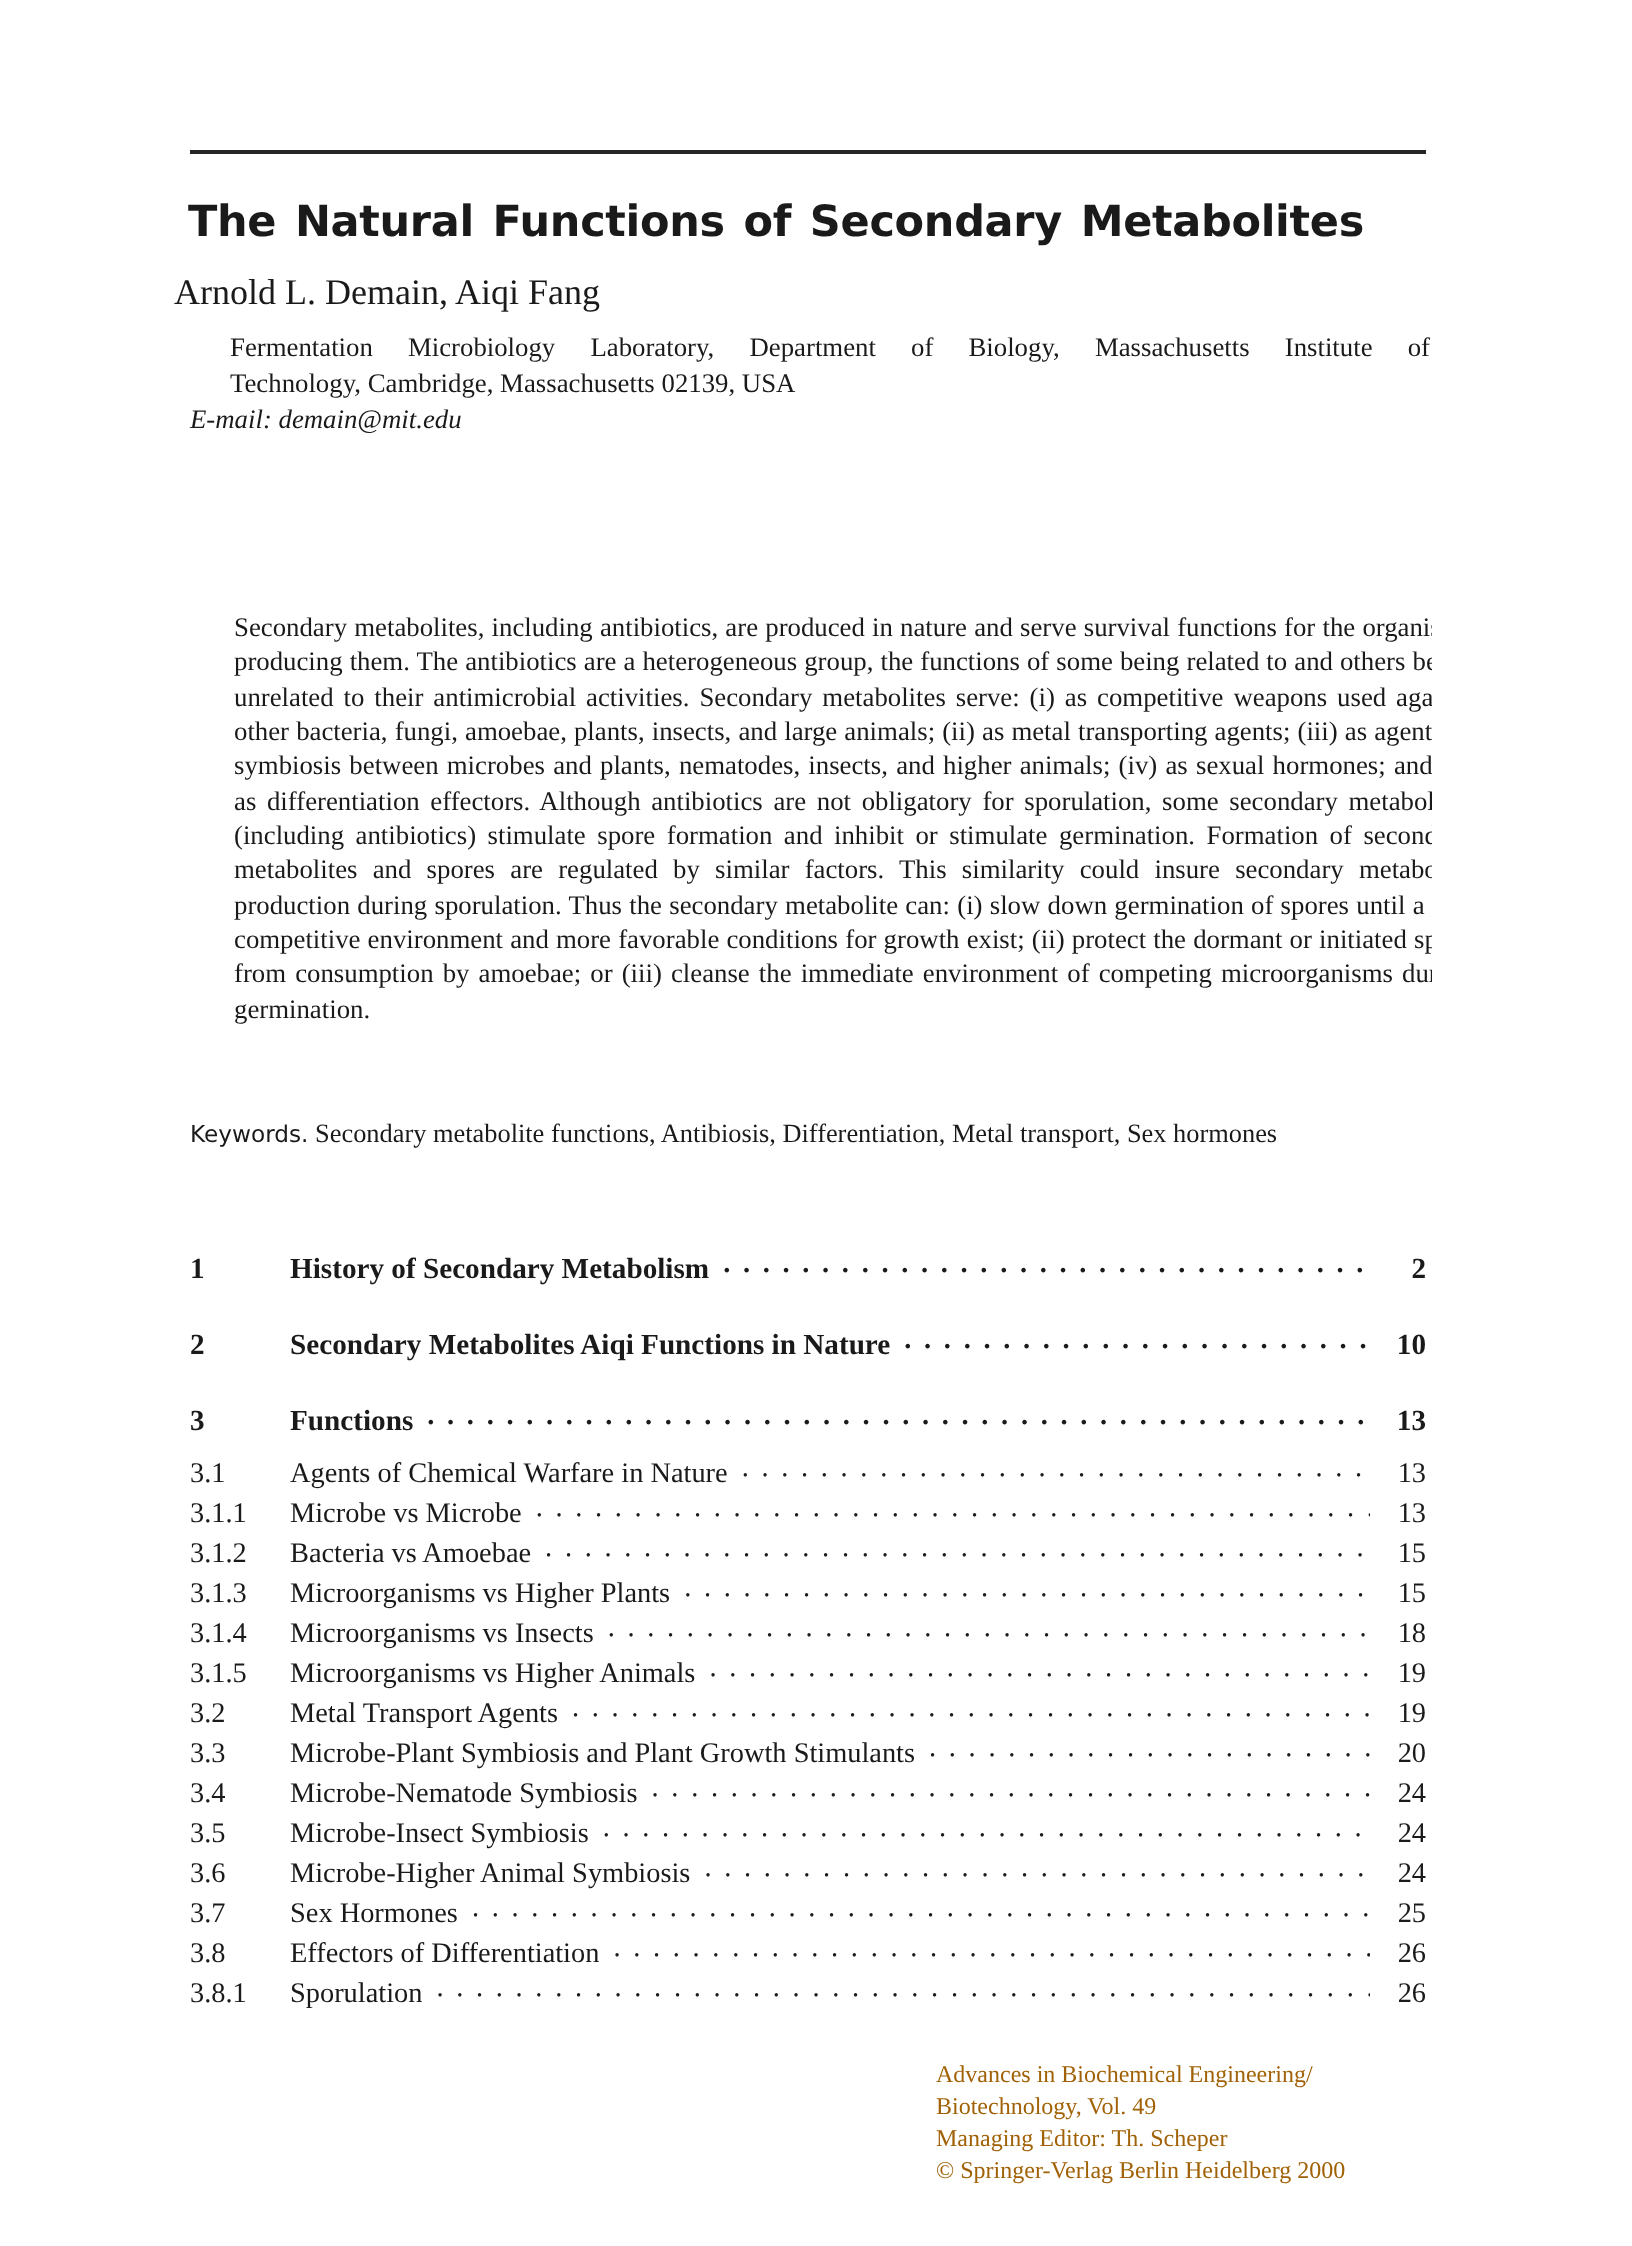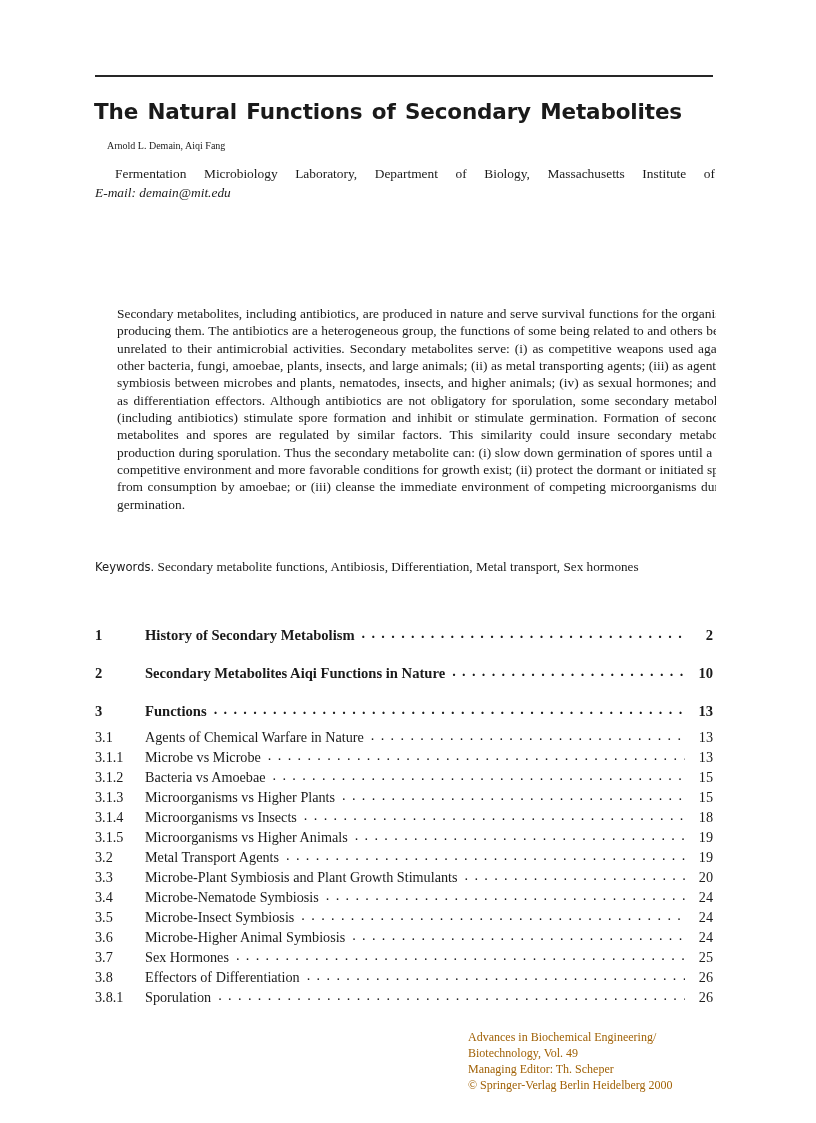--- a/index.html
+++ b/index.html
@@ -39,24 +39,24 @@
     letter-spacing: -0.15px;
     word-spacing: 2px;
     color: #1a1a1a;
     line-height: 26px;
     white-space: nowrap;
   }
 
   
   #authors {
     position: absolute;
-    left: 107px;
+    left: 87px;
     top: 136px;
     width: 620px;
-    font-size: 10px;
+    font-size: 18px;
     line-height: 20px;
     color: #1a1a1a;
   }
 
   
   #affiliation {
     position: absolute;
     left: 95px;
     top: 165px;
     width: 620px;
@@ -187,20 +187,21 @@
 <div id="page">
 
   <div id="top-rule"></div>
 
   <h1 id="doc-title">The Natural Functions of Secondary Metabolites</h1>
 
   <div id="authors">Arnold L. Demain, Aiqi Fang</div>
 
   <div id="affiliation">
     <span class="aff-line aff-1">Fermentation Microbiology Laboratory, Department of Biology, Massachusetts Institute of</span>
+    <span class="aff-line">Technology, Cambridge, Massachusetts 02139, USA</span>
     <span id="email">E-mail: demain@mit.edu</span>
   </div>
 
   <div id="abstract">Secondary metabolites, including antibiotics, are produced in nature and serve survival functions for the organisms producing them. The antibiotics are a heterogeneous group, the functions of some being related to and others being unrelated to their antimicrobial activities. Secondary metabolites serve: (i) as competitive weapons used against other bacteria, fungi, amoebae, plants, insects, and large animals; (ii) as metal transporting agents; (iii) as agents of symbiosis between microbes and plants, nematodes, insects, and higher animals; (iv) as sexual hormones; and (v) as differentiation effectors. Although antibiotics are not obligatory for sporulation, some secondary metabolites (including antibiotics) stimulate spore formation and inhibit or stimulate germination. Formation of secondary metabolites and spores are regulated by similar factors. This similarity could insure secondary metabolite production during sporulation. Thus the secondary metabolite can: (i) slow down germination of spores until a less competitive environment and more favorable conditions for growth exist; (ii) protect the dormant or initiated spore from consumption by amoebae; or (iii) cleanse the immediate environment of competing microorganisms during germination.</div>
 
   <div id="keywords">
     <span class="kw-label">Keywords.</span>
     <span class="kw-text">Secondary metabolite functions, Antibiosis, Differentiation, Metal transport, Sex hormones</span>
   </div>
 

